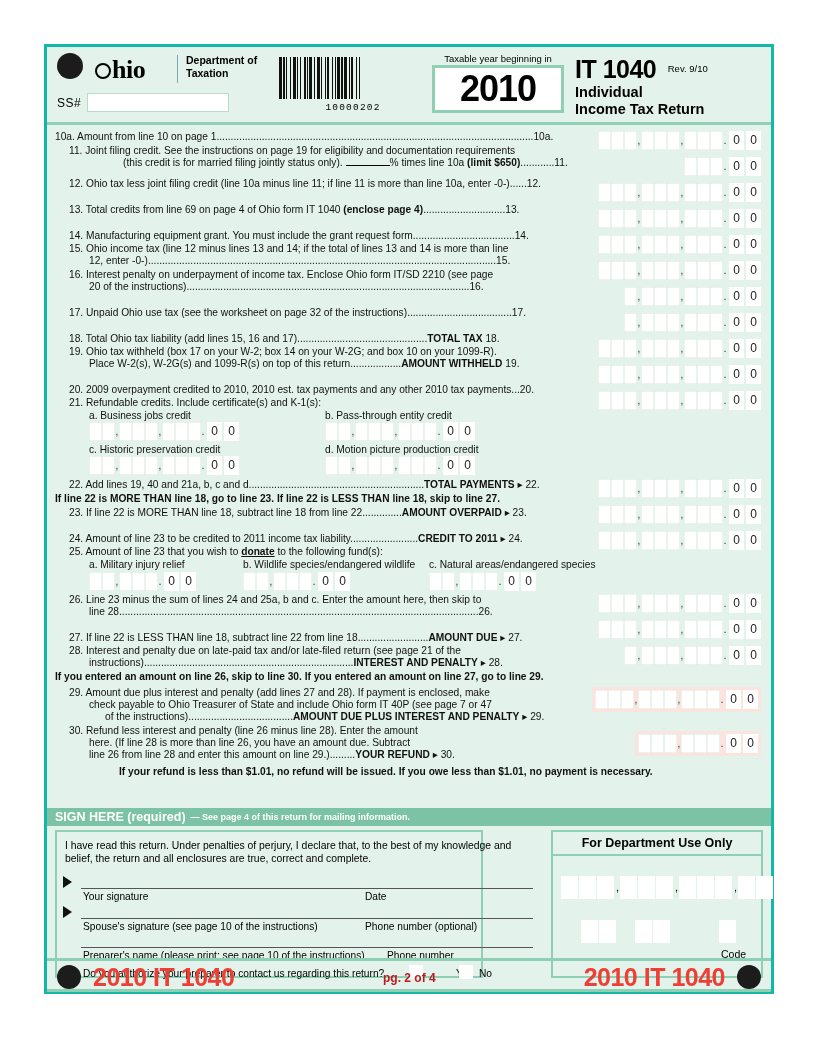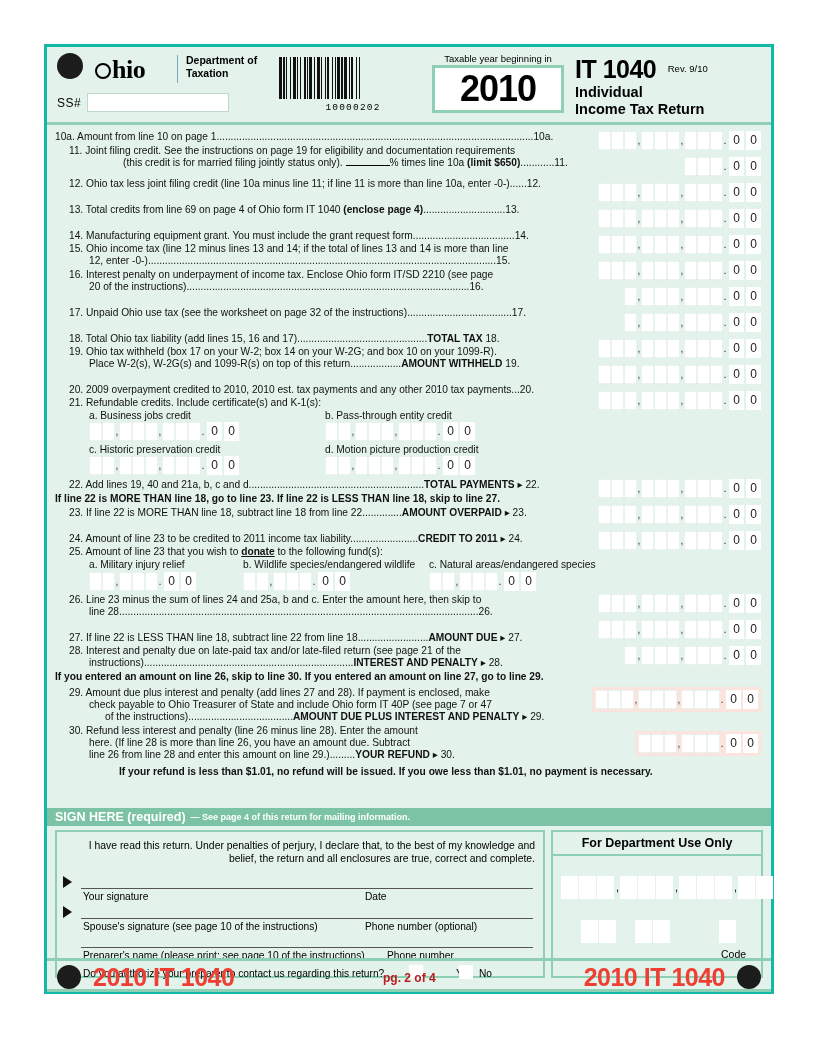--- a/index.html
+++ b/index.html
@@ -794,21 +794,21 @@
           </div>
         </div>
 
     </div>
 
     <div class="signband" style="top:761px;">
       <span class="s1">SIGN HERE (required)</span>
       <span class="s2">— See page 4 of this return for mailing information.</span>
     </div>
 
-    <div class="signbox" style="left:8px; top:783px; width:490px; height:148px;text-align:right;">
+    <div class="signbox" style="left:8px; top:783px; width:428px; height:148px;">
       <div class="perjury" style="left:8px; top:7px; width:470px;">
         <div>I have read this return. Under penalties of perjury, I declare that, to the best of my knowledge and</div>
         <div>belief, the return and all enclosures are true, correct and complete.</div>
       </div>
 
       <div class="arrow-blk" style="left:6px; top:44px;"></div>
       <div class="sigline" style="left:24px; top:56px; width:452px;"></div>
       <div class="siglbl" style="left:26px; top:59px;">Your signature</div>
       <div class="siglbl" style="left:308px; top:59px;">Date</div>
 

